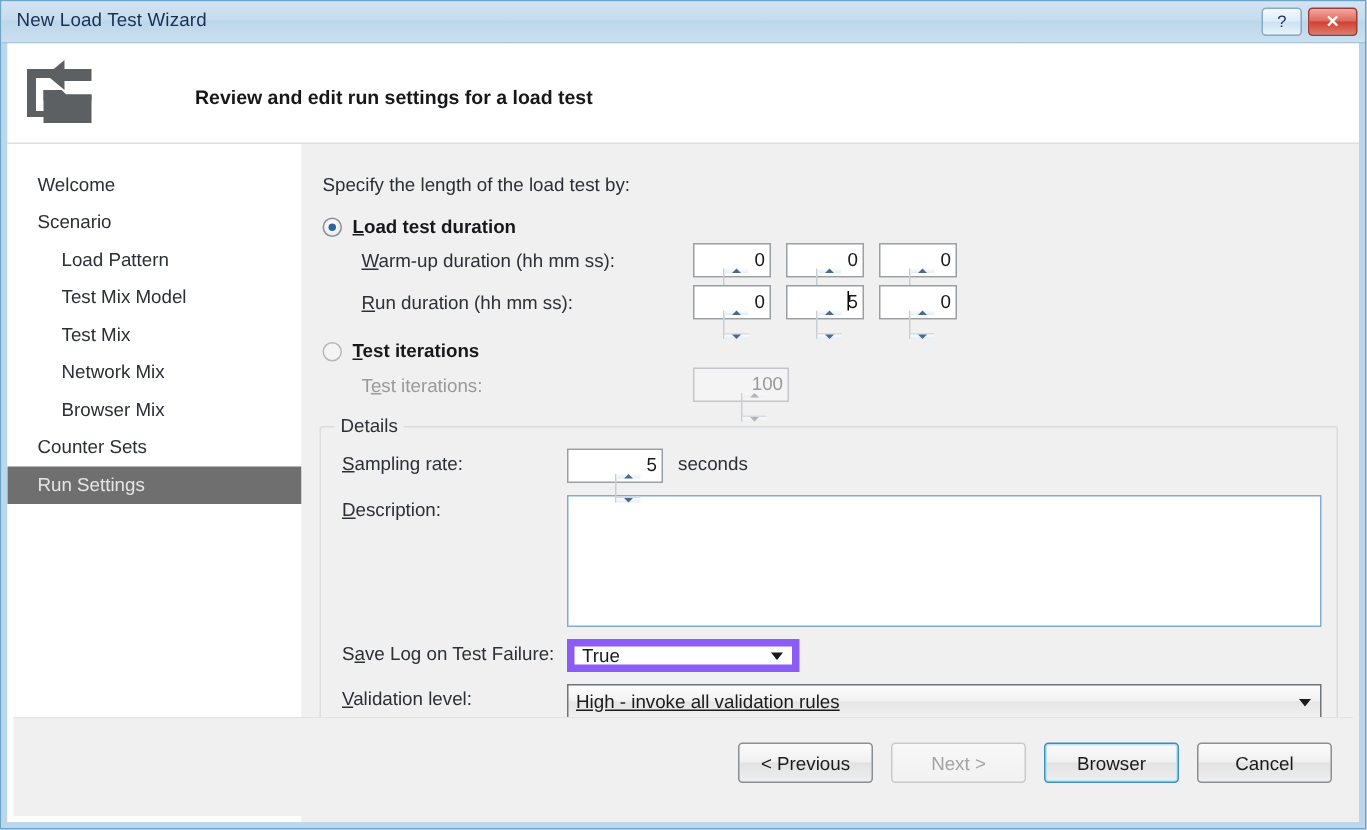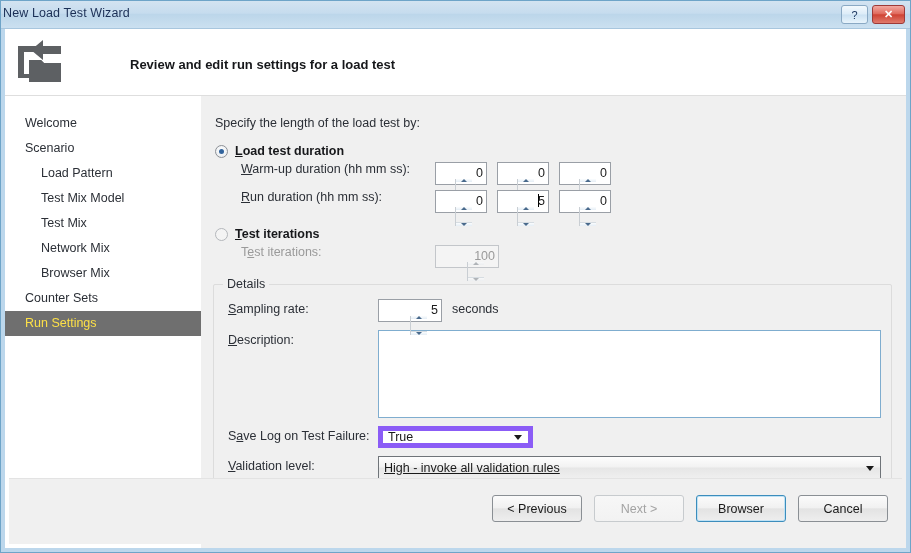--- a/index.html
+++ b/index.html
@@ -21,21 +21,21 @@
   }
 
   
   .titlebar{
     position:absolute;left:0;top:0;right:0;height:28px;
     background:linear-gradient(to bottom,#d3e3f1 0%,#c6dcee 45%,#bcd6ea 50%,#cbe0f0 100%);
     border-bottom:1px solid #a8c6de;
     box-sizing:border-box;
   }
   .title-text{
-    position:absolute;left:2px;top:5px;
+    position:absolute;left:10px;top:5px;
     font-size:12.5px;color:#1b2f55;letter-spacing:.1px;
   }
   .title-btns{position:absolute;right:5px;top:4px;display:flex;gap:4px;}
   .tbtn{
     width:27px;height:19px;border:1px solid #8aa9c4;border-radius:3px;
     box-sizing:border-box;display:flex;align-items:center;justify-content:center;
     font-size:11px;color:#16325c;
     background:linear-gradient(to bottom,#f3f9fd 0%,#dcecf8 48%,#cbe1f2 52%,#e8f4fc 100%);
   }
   .tbtn.close{
@@ -65,21 +65,21 @@
     position:absolute;left:0;top:0;width:196px;bottom:0;
     background:#ffffff;
     box-sizing:border-box;
   }
   .nav-item{
     height:25px;line-height:25px;
     font-size:12.5px;color:#2b2f36;
     padding-left:20px;white-space:nowrap;cursor:default;
   }
   .nav-item.sub{padding-left:36px;}
-  .nav-item.selected{background:#6f6f6f;color:#fde047;}
+  .nav-item.selected{background:#6f6f6f;color:#e5e5e5;}
   .nav-top-pad{height:15px;}
 
   
   .content{
     position:absolute;left:196px;top:0;right:0;bottom:0;
     background:#f0f0f0;box-sizing:border-box;
   }
   .content-inner{position:absolute;left:12px;top:20px;right:14px;}
 
   .lead{font-size:12.5px;color:#2b2f36;margin:0 0 14px 2px;}
@@ -92,21 +92,21 @@
     position:relative;margin-right:7px;flex:0 0 auto;
   }
   .radio.on::after{
     content:"";position:absolute;left:3px;top:3px;width:5px;height:5px;
     border-radius:50%;background:#31639c;
   }
   .radio.dim{border-color:#b4b7bb;background:#f4f4f4;}
   .radio-label{font-size:12.5px;font-weight:bold;color:#17181b;}
   .u{text-decoration:underline;}
 
-  .field-row{display:flex;align-items:flex-start;margin:0 0 5px 0;}
+  .field-row{display:flex;align-items:center;margin:0 0 5px 0;gap:27px;}
   .field-label{
     font-size:12.5px;color:#2b2f36;width:222px;padding-left:28px;box-sizing:border-box;
   }
   .field-label.dim{color:#9a9a9a;}
 
   
   .spin{
     width:52px;height:23px;border:1px solid #9a9fa6;background:#ffffff;
     box-sizing:border-box;display:flex;align-items:stretch;margin-right:6px;
     position:relative;

